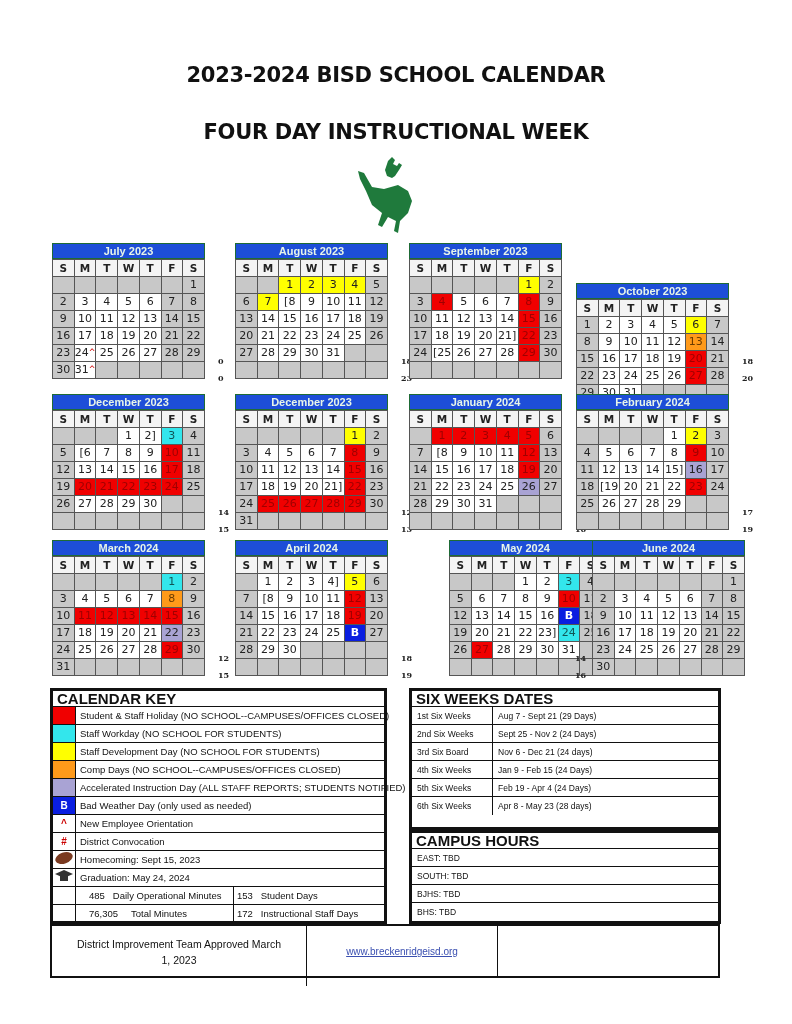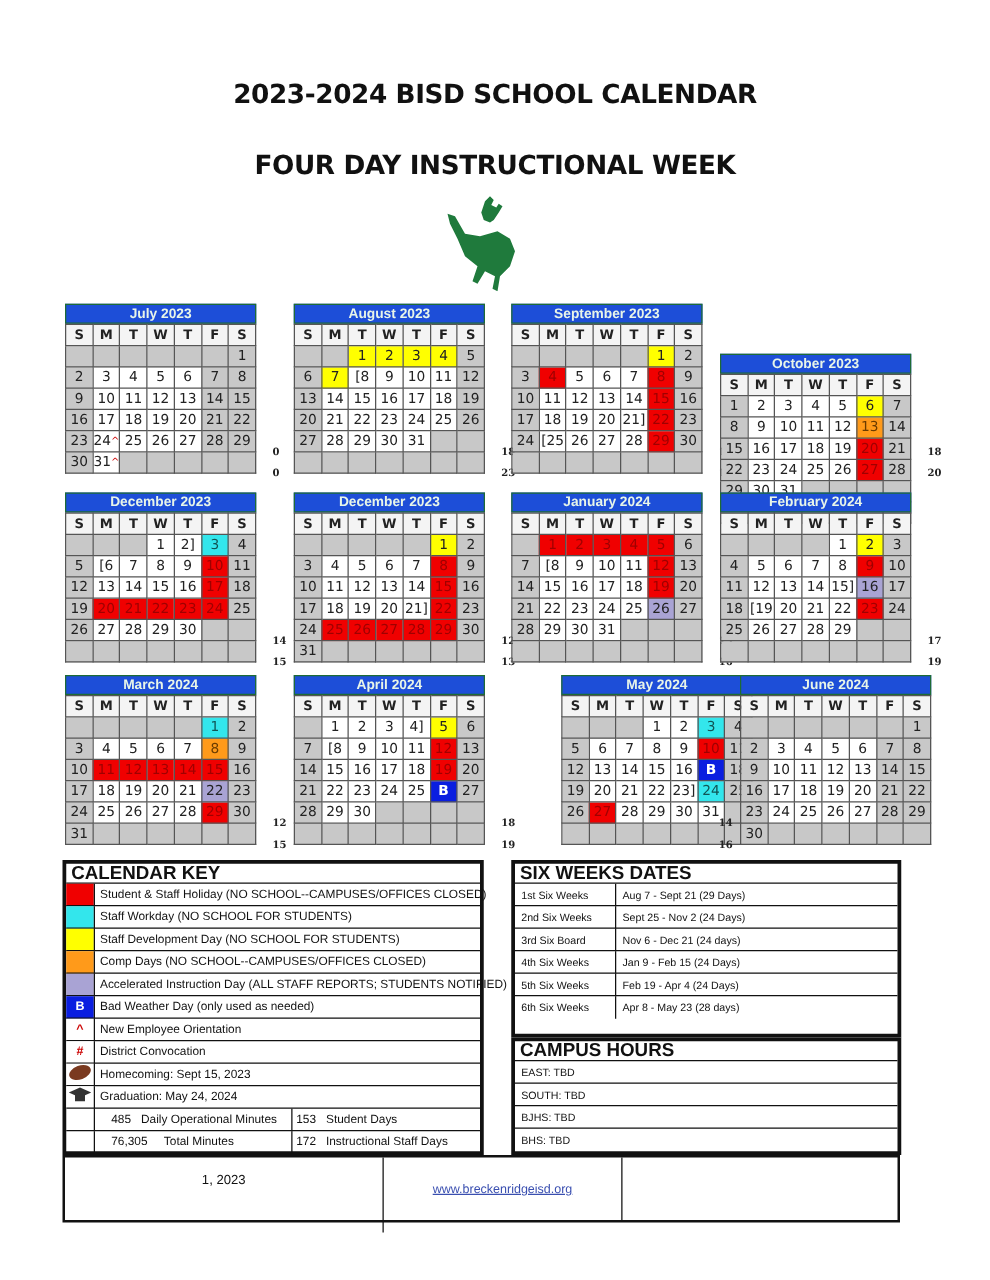--- a/index.html
+++ b/index.html
@@ -1032,16 +1032,17 @@
         <span class="a">BJHS: TBD</span>
       </div>
       <div class="sw-row" style="top: 69px;">
         <span class="a">BHS: TBD</span>
       </div>
     </div>
 </div>
 
 <div class="foot">
   <div class="c1">
+    <div>District Improvement Team Approved  March</div>
     <div>1, 2023</div>
   </div>
   <div class="c2"><a>www.breckenridgeisd.org</a></div>
 </div>
 
 </body></html>

